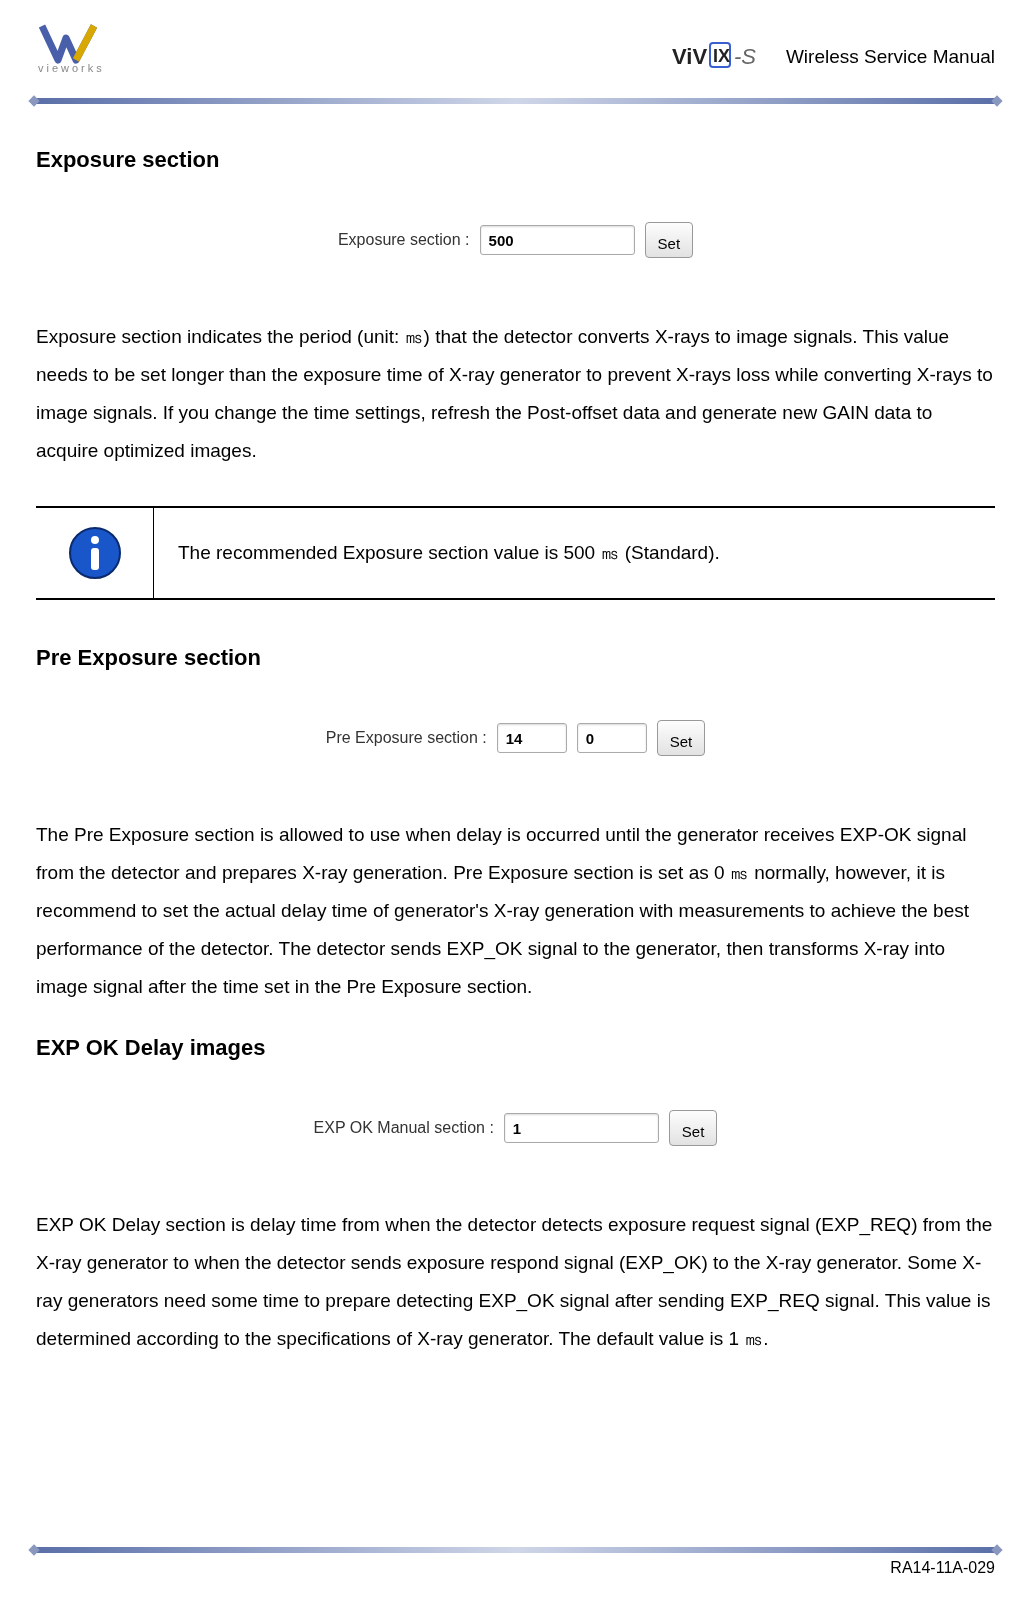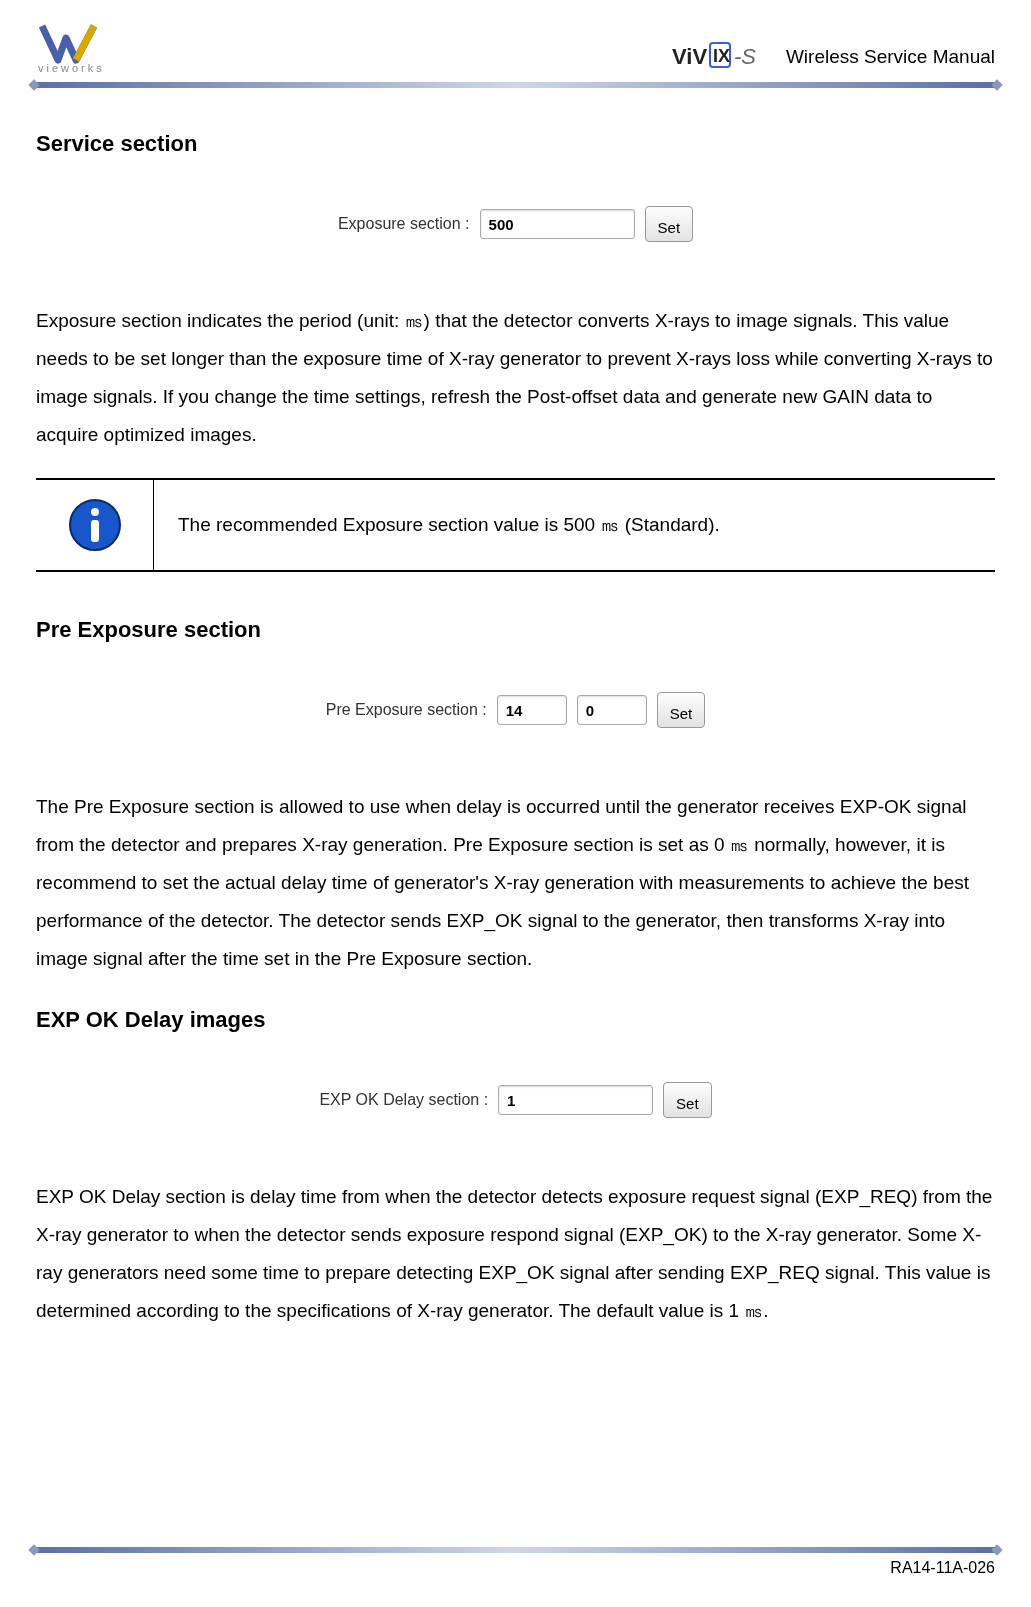--- a/index.html
+++ b/index.html
@@ -13,21 +13,21 @@
   .page {
     width: 1031px;
     min-height: 1607px;
     padding: 20px 36px 30px 36px;
     position: relative;
   }
   .header {
     display: flex;
     justify-content: space-between;
     align-items: flex-end;
-    padding-bottom: 8px;
+    padding-bottom: 24px;
   }
   .logo-left {
     display: flex;
     flex-direction: column;
     align-items: flex-start;
   }
   .vw-logo {
     width: 84px;
     height: 54px;
   }
@@ -103,21 +103,21 @@
     padding: 12px 12px;
     font-size: 15px;
     border: 1px solid #999;
     border-radius: 4px;
     background: linear-gradient(#fdfdfd, #e2e2e2);
     cursor: pointer;
   }
   p.body { margin: 0 0 10px 0; }
 
   .info-box {
-    margin: 24px 0 10px 0;
+    margin: 36px 0 10px 0;
     border-top: 2px solid #000;
     border-bottom: 2px solid #000;
     display: flex;
     align-items: stretch;
   }
   .info-icon-cell {
     width: 118px;
     display: flex;
     align-items: center;
     justify-content: center;
@@ -175,21 +175,21 @@
         <text x="41" y="22" font-size="18" font-weight="bold" fill="#222">IX</text>
         <text x="62" y="24" font-size="22" font-style="italic" fill="#666">-S</text>
       </svg>
       <span class="manual-title">Wireless Service Manual</span>
     </div>
   </div>
   <div class="gradient-bar"></div>
 
   <div class="content">
 
-    <h3 class="section-heading">Service section</h3>
+    <h3 class="section-heading">Exposure section</h3>
 
     <div class="ui-row">
       <span class="ui-label">Exposure section :</span>
       <input class="ui-input w-long" value="500" style="">
       <button class="ui-button">Set</button>
     </div>
 
     <p class="body">Exposure section indicates the period (unit: ㎳) that the detector converts X-rays to image signals. This value needs to be set longer than the exposure time of X-ray generator to prevent X-rays loss while converting X-rays to image signals. If you change the time settings, refresh the Post-offset data and generate new GAIN data to acquire optimized images.</p>
 
     <div class="info-box">
@@ -210,31 +210,31 @@
       <input class="ui-input w-short" value="14" style="">
       <input class="ui-input w-short" value="0" style="">
       <button class="ui-button">Set</button>
     </div>
 
     <p class="body">The Pre Exposure section is allowed to use when delay is occurred until the generator receives EXP-OK signal from the detector and prepares X-ray generation. Pre Exposure section is set as 0 ㎳ normally, however, it is recommend to set the actual delay time of generator's X-ray generation with measurements to achieve the best performance of the detector. The detector sends EXP_OK signal to the generator, then transforms X-ray into image signal after the time set in the Pre Exposure section.</p>
 
     <h3 class="section-heading mt" style="margin-top:20px;">EXP OK Delay images</h3>
 
     <div class="ui-row">
-      <span class="ui-label">EXP OK Delay section :</span>
+      <span class="ui-label">EXP OK Manual section :</span>
       <input class="ui-input w-long" value="1" style="">
       <button class="ui-button">Set</button>
     </div>
 
     <p class="body">EXP OK Delay section is delay time from when the detector detects exposure request signal (EXP_REQ) from the X-ray generator to when the detector sends exposure respond signal (EXP_OK) to the X-ray generator. Some X-ray generators need some time to prepare detecting EXP_OK signal after sending EXP_REQ signal. This value is determined according to the specifications of X-ray generator. The default value is 1 ㎳.</p>
 
   </div>
 
   <div class="footer-wrap">
     <div class="gradient-bar"></div>
     <div class="footer-line">
       <span>&nbsp;</span>
       <span class="footer-center">Page 89 of 124</span>
-      <span>RA14-11A-026</span>
+      <span>RA14-11A-029</span>
     </div>
   </div>
 
 </div>
 
 </body></html>

